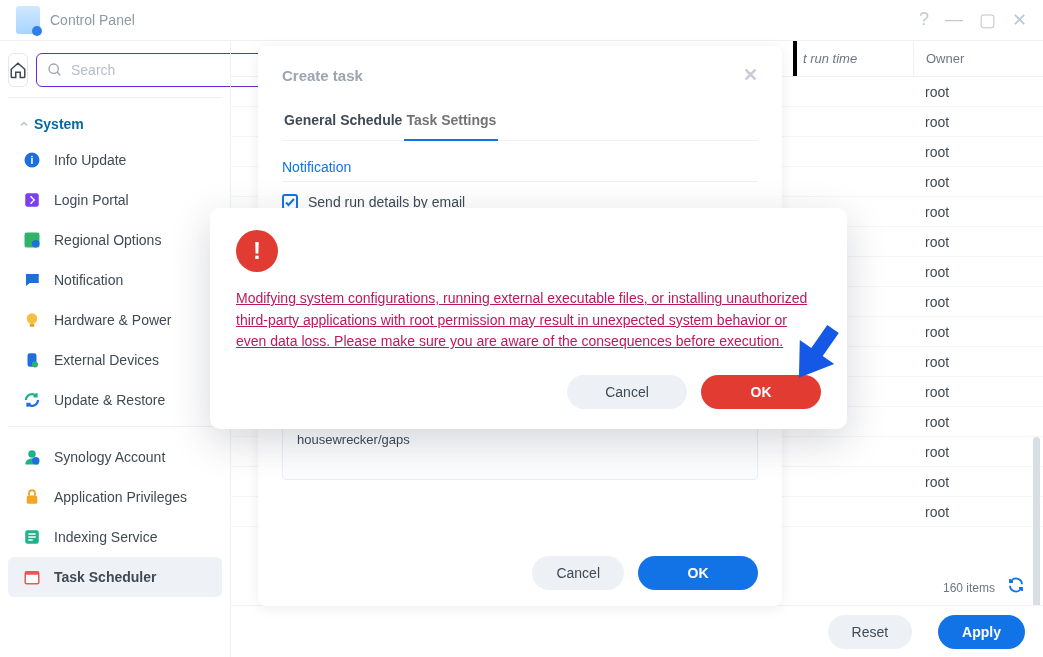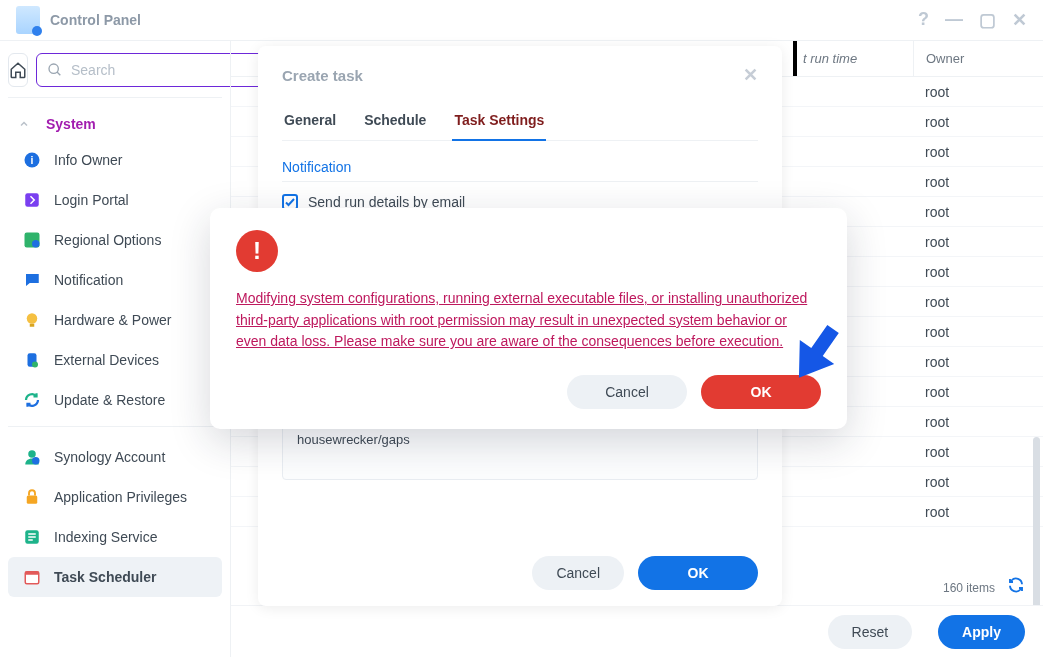--- a/index.html
+++ b/index.html
@@ -1,34 +1,34 @@
 <!DOCTYPE html>
 <html><head>
 <meta charset="utf-8">
 <style>
   html,body{margin:0;padding:0;font-family:"Helvetica Neue",Arial,sans-serif;font-size:14px;color:#3f4a55;background:#fff;height:100%;}
   *{box-sizing:border-box;}
   .window{width:1043px;height:657px;position:relative;overflow:hidden;background:#fff;}
   
-  .titlebar{height:40px;display:flex;align-items:center;padding:0 16px;color:#8d99a7;font-weight:700;}
+  .titlebar{height:40px;display:flex;align-items:center;padding:0 16px;color:#8d99a7;font-weight:400;}
   .titlebar .app-icon{width:24px;height:28px;margin-right:10px;background:linear-gradient(#cfe8ff,#a9d4ff);border-radius:3px;position:relative;}
   .titlebar .app-icon::after{content:"";position:absolute;right:-2px;bottom:-2px;width:10px;height:10px;border-radius:50%;background:#2f80ed;}
   .win-controls{margin-left:auto;display:flex;gap:16px;color:#bfc9d4;font-size:18px;}
   .win-controls span{cursor:pointer;}
   
   .body{display:flex;height:calc(100% - 40px);}
   .sidebar{width:230px;border-top:1px solid #eef1f4;padding:12px 8px;}
   .search-row{display:flex;align-items:center;gap:8px;margin-bottom:10px;}
   .home-btn{width:34px;height:34px;border:1px solid #e3e8ee;border-radius:6px;display:flex;align-items:center;justify-content:center;color:#434c56;}
   .search-box{flex:1;height:34px;border:1px solid #6d28d9;border-radius:6px;display:flex;align-items:center;padding:0 10px;color:#9aa5b1;}
   .search-box svg{margin-right:6px;flex-shrink:0;}
   .search-box input{border:none;outline:none;flex:1;font-size:14px;color:#3f4a55;background:transparent;}
   .search-box input::placeholder{color:#b5bec8;}
   .sb-divider{height:1px;background:#eef1f4;margin:6px 0 10px;}
-  .group-header{display:flex;align-items:center;gap:16px;color:#a21caf;font-weight:600;padding:8px 10px;cursor:pointer;}
+  .group-header{display:flex;align-items:center;gap:4px;color:#0369a1;font-weight:600;padding:8px 10px;cursor:pointer;}
   .group-header svg{opacity:.6;}
   .sb-item{display:flex;align-items:center;gap:12px;padding:10px 10px 10px 14px;border-radius:6px;color:#3f4a55;cursor:pointer;}
   .sb-item.active{background:#eef2f6;font-weight:600;}
   .sb-icon{width:20px;height:20px;display:flex;align-items:center;justify-content:center;}
   .main{flex:1;border-left:1px solid #eef1f4;border-top:1px solid #eef1f4;position:relative;display:flex;flex-direction:column;}
   .table-head{display:flex;height:36px;align-items:center;border-bottom:1px solid #eef1f4;color:#6d7782;font-size:13px;}
   .th-run{margin-left:auto;width:120px;text-align:left;padding-left:6px;border-left:4px solid #000000;height:100%;display:flex;align-items:center;font-style:italic;}
   .th-owner{width:130px;padding-left:12px;border-left:1px solid #eef1f4;height:100%;display:flex;align-items:center;}
   .rows{flex:1;overflow:auto;position:relative;}
   .row{display:flex;height:30px;align-items:center;border-bottom:1px solid #f3f5f8;}
@@ -40,23 +40,23 @@
   .items-count{position:absolute;right:48px;bottom:62px;color:#6d7782;font-size:12px;}
   .refresh{position:absolute;right:18px;bottom:60px;color:#1d6fe0;cursor:pointer;}
   .btn{height:34px;padding:0 24px;border-radius:17px;border:none;font-size:14px;cursor:pointer;display:flex;align-items:center;justify-content:center;}
   .btn.grey{background:#edf1f5;color:#3f4a55;}
   .btn.blue{background:#1273e6;color:#fff;font-weight:600;}
   .btn.red{background:#e23b32;color:#fff;font-weight:600;}
   
   .ct-modal{position:absolute;left:258px;top:46px;width:524px;height:560px;background:#fff;border-radius:8px;box-shadow:0 2px 14px rgba(0,0,0,.08);padding:18px 24px 16px;display:flex;flex-direction:column;}
   .ct-title{color:#9aa5b1;font-weight:600;font-size:15px;display:flex;align-items:center;}
   .ct-close{margin-left:auto;color:#c6cdd6;font-size:18px;cursor:pointer;}
-  .ct-tabs{display:flex;gap:24px;margin-top:18px;border-bottom:1px solid #eef1f4;}
+  .ct-tabs{display:flex;margin-top:18px;border-bottom:1px solid #eef1f4;}
   .ct-tab{padding:8px 2px 12px;font-weight:600;color:#3f4a55;cursor:pointer;position:relative;}
-  .ct-tab.active{color:#7f1d1d;}
+  .ct-tab.active{color:#737373;}
   .ct-tab.active::after{content:"";position:absolute;left:0;right:0;bottom:-1px;height:2px;background:#1273e6;}
   .section-label{color:#1273e6;margin:18px 0 6px;font-weight:500;}
   .sect-underline{height:1px;background:#eef1f4;margin-bottom:12px;}
   .checkbox-row{display:flex;align-items:center;gap:10px;color:#3f4a55;}
   .chk{width:16px;height:16px;border:2px solid #1273e6;border-radius:3px;display:flex;align-items:center;justify-content:center;}
   .chk svg{display:block;}
   .script-box{margin-top:150px;border:1px solid #e9edf2;background:#fcfdfe;border-radius:4px;padding:10px 14px;min-height:120px;white-space:pre-line;color:#3f4a55;font-size:13px;line-height:1.5;}
   .ct-footer{margin-top:auto;display:flex;justify-content:flex-end;gap:14px;padding-top:14px;}
   
   .warn{position:absolute;left:210px;top:208px;width:637px;background:#fff;border-radius:10px;box-shadow:0 12px 40px rgba(25,35,55,.18);padding:22px 26px 20px;}
@@ -109,21 +109,21 @@
           </svg>
         <span>System</span>
       </div>
       <div class="sb-item">
         <span class="sb-icon">
             <svg width="18" height="18" viewBox="0 0 24 24">
               <circle cx="12" cy="12" r="10" fill="#1d6fe0"></circle>
               <text x="12" y="17" text-anchor="middle" font-size="14" font-weight="bold" fill="#fff">i</text>
             </svg>
           </span>
-        <span>Info Owner</span>
+        <span>Info Update</span>
       </div>
       <div class="sb-item">
         <span class="sb-icon">
             <svg width="18" height="18" viewBox="0 0 24 24">
               <rect x="3" y="3" width="18" height="18" rx="3" fill="#7a3ff0"></rect>
               <path d="M10 7l5 5-5 5" stroke="#fff" stroke-width="2" fill="none"></path>
             </svg>
           </span>
         <span>Login Portal</span>
       </div>

